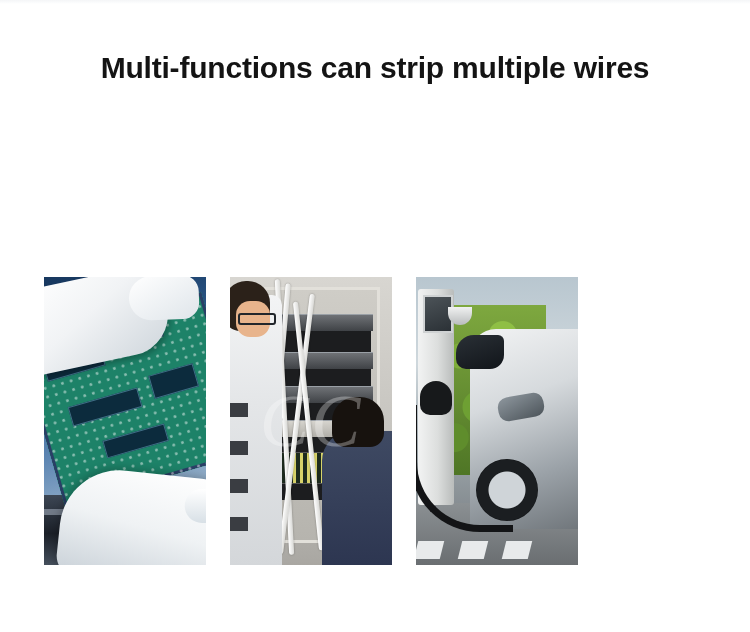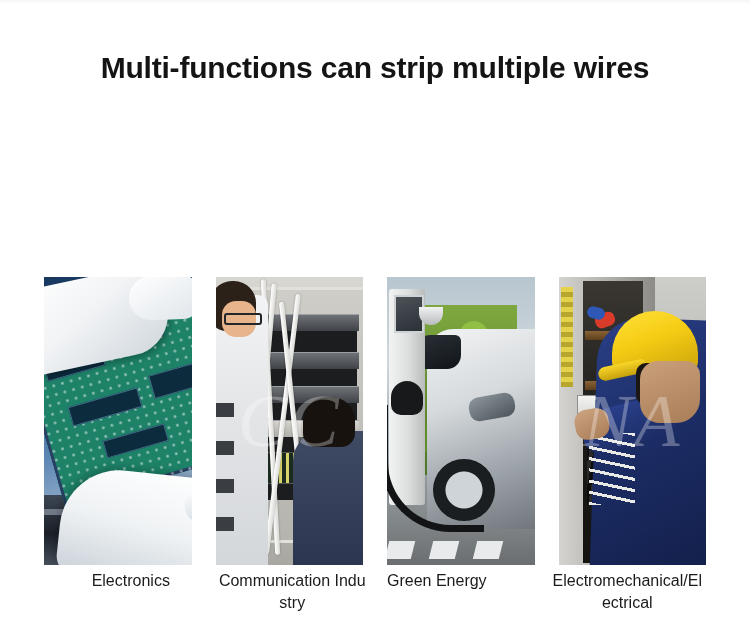--- a/index.html
+++ b/index.html
@@ -461,43 +461,17 @@
       <div class="post">
         <div class="screen"></div>
         <div class="nozzle"></div>
       </div>
       <div class="cam"></div>
       <div class="cable"></div>
       <div class="plug"></div>
       <div class="wm"></div>
     </div>
 
-    <div class="panel p4">
-      <div class="cab">
-        <div class="dark"></div>
-        <div class="yellowstrip"></div>
-        <div class="bar b1"></div>
-        <div class="bar b2"></div>
-        <div class="wirebundle"></div>
-        <div class="redwire"></div>
-        <div class="bluewire"></div>
-        <div class="breaker"></div>
-      </div>
-      <div class="worker"></div>
-      <div class="arm4"></div>
-      <div class="whitewires"></div>
-      <div class="hand4"></div>
-      <div class="helmet"></div>
-      <div class="hairband"></div>
-      <div class="face4"></div>
-      <div class="wm">NA</div>
-    </div>
 
   </div>
 
-  <div class="captions">
-    <div class="caption cap-el">Electronics</div>
-    <div class="caption cap-ci">Communication Industry</div>
-    <div class="caption cap-ge">Green Energy</div>
-    <div class="caption cap-em">Electromechanical/Electrical</div>
-  </div>
 
 </div>
 
 </body></html>

